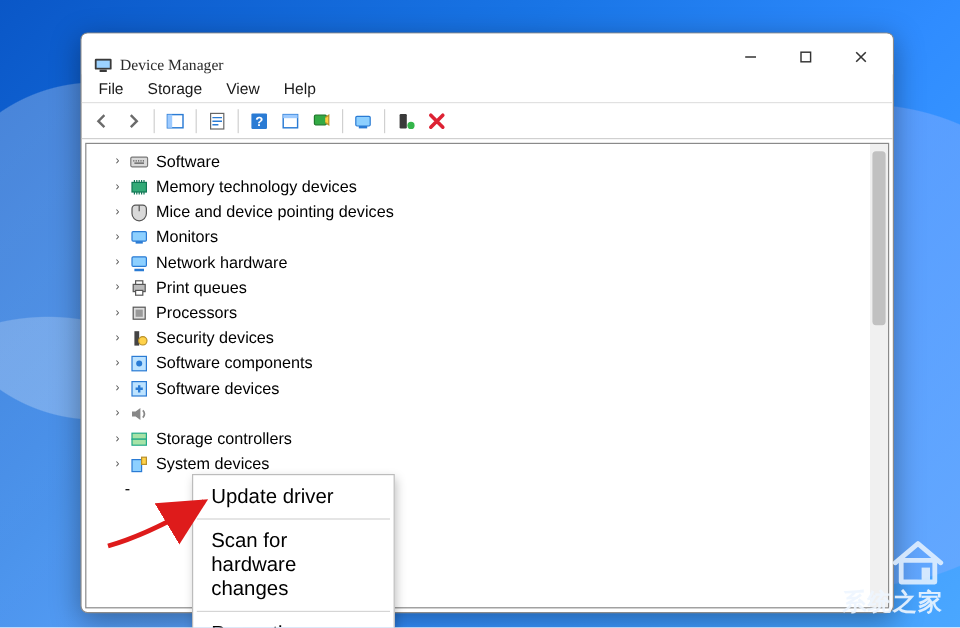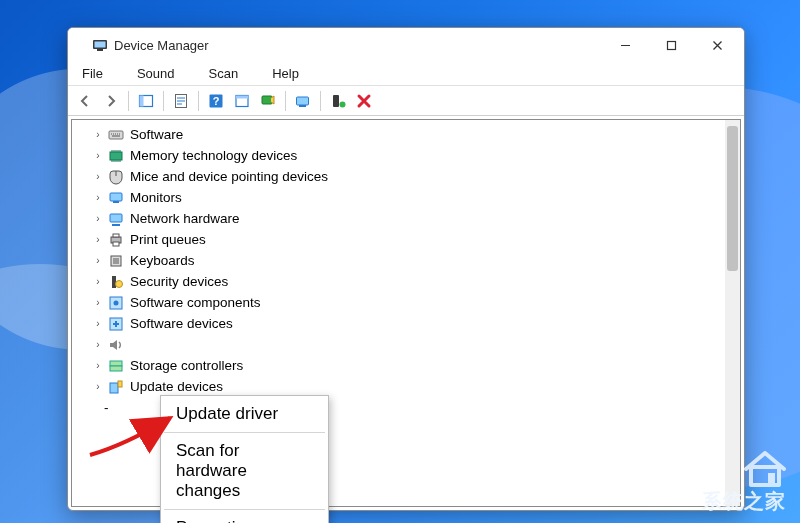--- a/index.html
+++ b/index.html
@@ -25,38 +25,39 @@
     left: 67px; top: 27px;
     width: 678px; height: 484px;
     background: #fff;
     border: 1px solid #8a8a8a;
     border-radius: 6px;
     box-shadow: 0 6px 24px rgba(0,0,0,0.35);
     display: flex; flex-direction: column;
     overflow: hidden;
   }
   .titlebar {
-    display: flex; align-items: center;
+    display: flex; align-items: flex-end;
     height: 34px;
-    padding: 0 4px 0 24px;
+    padding: 0 4px 0 10px;
     background: #fff;
+    font-family: Liberation Serif, serif;
   }
   .titlebar .app-icon {
     width: 16px; height: 16px; margin-right: 6px;
     display:flex;align-items:center;justify-content:center;
   }
   .titlebar .title { font-size: 13px; color:#2a2a2a; }
   .titlebar .spacer { flex:1; }
   .win-btn {
     width: 46px; height: 30px;
     display:flex; align-items:center; justify-content:center;
     color:#333; cursor:pointer;
   }
   .menubar {
-    display:flex; gap:18px;
+    display:flex; gap:4px;
     height:24px;
     padding: 0 6px;
     align-items:center;
     font-size:13px; color:#1a1a1a;
     border-bottom: 1px solid #e1e1e1;
   }
   .menubar .menu-item {
     padding: 2px 8px; cursor:default;
   }
   .toolbar {
@@ -172,22 +173,22 @@
       </div>
       <div class="win-btn close">
         <svg width="11" height="11" viewBox="0 0 11 11">
             <path d="M1.5 1.5 L9.5 9.5 M9.5 1.5 L1.5 9.5" stroke="currentColor" stroke-width="1.3"></path>
           </svg>
       </div>
     </div>
 
     <div class="menubar">
       <span class="menu-item">File</span>
-      <span class="menu-item">Sound</span>
-      <span class="menu-item">Scan</span>
+      <span class="menu-item">Storage</span>
+      <span class="menu-item">View</span>
       <span class="menu-item">Help</span>
     </div>
 
     <div class="toolbar">
       <div class="tb-btn">
         <svg width="16" height="16" viewBox="0 0 16 16">
             <path d="M10 3 L5 8 L10 13" fill="none" stroke="#6b6b6b" stroke-width="2"></path>
           </svg>
       </div>
       <div class="tb-btn">
@@ -313,21 +314,21 @@
             <span>Print queues</span>
           </div>
           <div class="tree-row">
             <span class="twisty">›</span>
             <span class="nicon">
               <svg width="16" height="16" viewBox="0 0 16 16">
                 <rect x="3" y="3" width="10" height="10" fill="#ddd" stroke="#555"></rect>
                 <rect x="5" y="5" width="6" height="6" fill="#999"></rect>
               </svg>
             </span>
-            <span>Keyboards</span>
+            <span>Processors</span>
           </div>
           <div class="tree-row">
             <span class="twisty">›</span>
             <span class="nicon">
               <svg width="16" height="16" viewBox="0 0 16 16">
                 <rect x="4" y="2" width="4" height="12" fill="#444"></rect>
                 <circle cx="11" cy="10" r="3.5" fill="#ffd24a" stroke="#b8902a"></circle>
               </svg>
             </span>
             <span>Security devices</span>
@@ -372,21 +373,21 @@
             <span>Storage controllers</span>
           </div>
           <div class="tree-row">
             <span class="twisty">›</span>
             <span class="nicon">
               <svg width="16" height="16" viewBox="0 0 16 16">
                 <rect x="2" y="4" width="8" height="10" fill="#8dd0ff" stroke="#2a7bd4"></rect>
                 <rect x="10" y="2" width="4" height="6" fill="#ffd24a" stroke="#b8902a"></rect>
               </svg>
             </span>
-            <span>Update devices</span>
+            <span>System devices</span>
           </div>
           <div class="tree-row" style="padding-left: 12px;">
             <span>-</span>
           </div>
         </div>
 
       <div class="scrollbar">
         <div style="height:4px"></div>
         <div class="scroll-thumb" style="height:145px;margin-top:2px"></div>
       </div>

